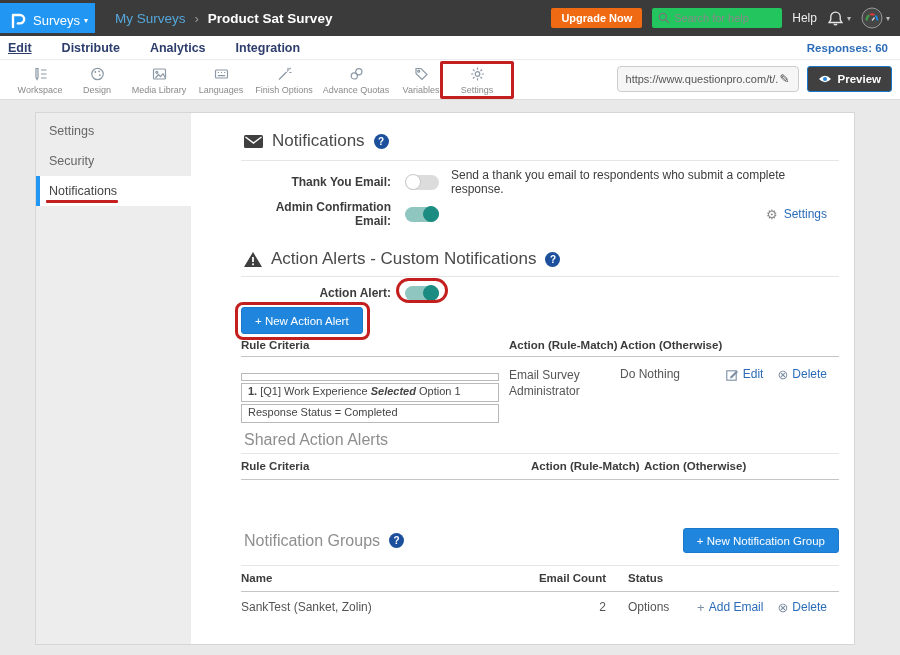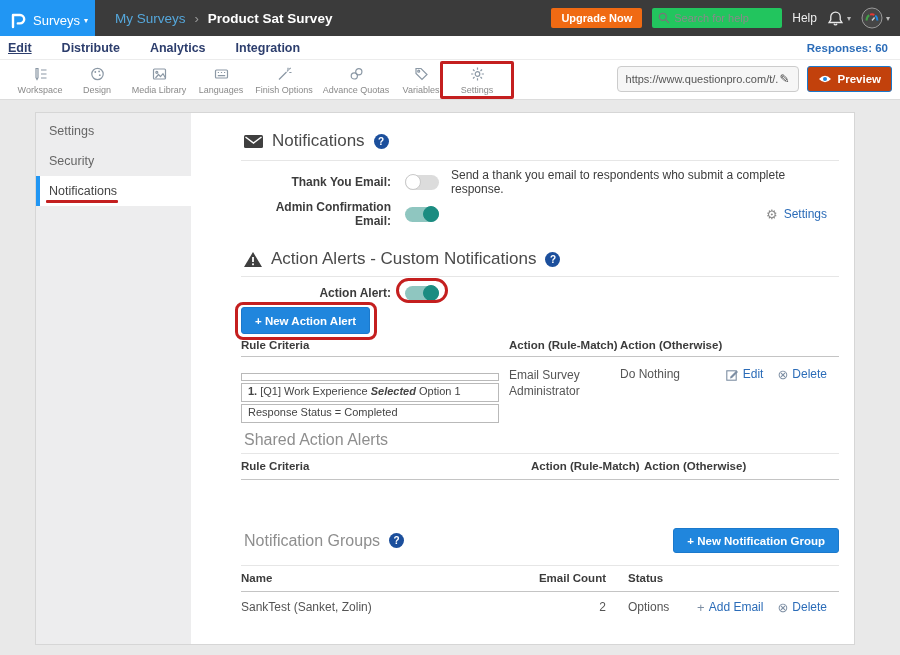--- a/index.html
+++ b/index.html
@@ -1,21 +1,21 @@
 <!DOCTYPE html>
 <html><head>
 <meta charset="utf-8">
 <style>
   * { margin:0; padding:0; box-sizing:border-box; }
   body { background:#e9e9e9; font-family:"Liberation Sans", sans-serif; }
   .page { position:relative; width:900px; height:655px; overflow:hidden; background:#e9e9e9; }
 
   
   .topbar { position:absolute; top:0; left:0; width:900px; height:36px; background:#3b3b3b; display:flex; align-items:center; }
-  .logo-block { width:95px; height:36px; background:#2196f3; display:flex; align-items:center; padding:4px 7px 0 8px; color:#fff; cursor:pointer; flex:none; }
+  .logo-block { width:95px; height:30px; background:#2196f3; display:flex; align-items:center; padding:4px 7px 0 8px; color:#fff; cursor:pointer; flex:none; }
   .plabel { font-size:13px; margin-left:7px; }
   .caret { font-size:8px; color:#fff; margin-left:auto; }
   .breadcrumb { margin-left:20px; font-size:13.5px; display:flex; align-items:center; gap:9px; }
   .bc-link { color:#55a7db; cursor:pointer; }
   .bc-sep { color:#9a9a9a; font-size:13px; }
   .bc-cur { color:#fff; font-weight:700; }
   .topbar-right { margin-left:auto; display:flex; align-items:center; gap:10px; padding-right:10px; }
   .upgrade-btn { background:#f06a13; color:#fff; font-weight:700; font-size:11px; border:none; border-radius:2px; height:20px; padding:0 10px; cursor:pointer; font-family:inherit; }
   .searchbox { position:relative; width:130px; height:20px; background:#22c55e; border-radius:2px; }
   .searchbox input { position:absolute; inset:0; width:100%; border:none; background:transparent; padding-left:22px; font-size:11px; outline:none; color:#444; font-family:inherit; }
@@ -33,21 +33,21 @@
 
   
   .toolbar { position:absolute; top:60px; left:0; width:900px; height:40px; background:#fff; border-bottom:1px solid #dcdcdc; }
   .tb-items { display:flex; align-items:flex-start; padding:6px 0 0 12px; }
   .tb-item { display:flex; flex-direction:column; align-items:center; gap:3px; font-size:9px; color:#8a8a8a; cursor:pointer; }
   .tb-wrap { position:relative; }
   .annot-box { position:absolute; top:-5px; left:-8px; right:-8px; bottom:-4px; border:3px solid #c41f1f; border-radius:2px; pointer-events:none; }
   .url-preview { position:absolute; right:8px; top:6px; display:flex; gap:8px; align-items:center; }
   .url-box { width:182px; height:26px; background:#f6f6f6; border:1px solid #ccc; border-radius:4px; display:flex; align-items:center; padding:0 8px; font-size:11px; color:#555; }
   .pencil { margin-left:auto; color:#444; font-size:12px; cursor:pointer; }
-  .preview-btn { height:26px; background:#c2410c; border:1px solid #1b79cc; border-radius:3px; color:#fff; font-size:11.5px; font-weight:700; display:flex; align-items:center; gap:6px; padding:0 10px; cursor:pointer; font-family:inherit; }
+  .preview-btn { height:26px; background:#404040; border:1px solid #1b79cc; border-radius:3px; color:#fff; font-size:11.5px; font-weight:700; display:flex; align-items:center; gap:6px; padding:0 10px; cursor:pointer; font-family:inherit; }
 
   
   .card { position:absolute; left:35px; top:112px; width:820px; height:533px; background:#fff; border:1px solid #d6d6d6; }
   .side { position:absolute; left:0; top:0; bottom:0; width:155px; background:#ededee; padding-top:3px; }
   .side-item { height:30px; line-height:30px; padding-left:13px; font-size:12.5px; color:#666; cursor:pointer; }
   .side-item.active { background:#fff; border-left:4px solid #2196f3; padding-left:9px; color:#444; position:relative; }
   .side-underline { position:absolute; left:6px; top:24px; width:72px; height:3px; background:#c41f1f; border-radius:1px; }
 
   
   .content { position:absolute; left:155px; top:0; right:0; bottom:0; padding:0 15px 0 50px; }
@@ -63,21 +63,21 @@
   .tog-track { position:absolute; inset:0; border-radius:8px; background:#dcdcdc; }
   .tog.on .tog-track { background:#8fc6c0; }
   .tog-knob { position:absolute; top:-1px; left:0; width:16px; height:16px; border-radius:50%; background:#fff; border:1px solid #c9c9c9; }
   .tog.on .tog-knob { left:auto; right:0; background:#1b8c81; border-color:#1b8c81; }
   .row-right { position:absolute; right:12px; display:flex; align-items:center; gap:6px; font-size:12px; }
   .gear { color:#8a8a8a; font-size:13px; }
   .link { color:#2b6cb8; cursor:pointer; }
   .annot-round { position:absolute; left:-9px; top:-8px; width:52px; height:25px; border:3px solid #c41f1f; border-radius:14px; pointer-events:none; }
 
   .btn-row { position:relative; display:inline-block; margin-top:3px; }
-  .blue-btn { background:#2086dd; border:1px solid #1b79cc; color:#fff; font-weight:700; font-size:11.5px; border-radius:3px; height:27px; padding:0 13px; cursor:pointer; font-family:inherit; }
+  .blue-btn { background:#2086dd; border:1px solid #1b79cc; color:#fff; font-weight:400; font-size:11.5px; border-radius:3px; height:27px; padding:0 13px; cursor:pointer; font-family:inherit; }
   .annot-btn { position:absolute; inset:-5px -7px -6px -6px; border:3px solid #c41f1f; border-radius:8px; pointer-events:none; }
 
   .tbl-head { position:relative; height:18px; border-bottom:1px solid #c4c4c4; }
   .tbl-head span { position:absolute; top:0; font-size:11.5px; font-weight:700; color:#3c3c3c; }
   .c1 { left:0; }
   .t1c2 { left:268px; } .t1c3 { left:379px; }
   .t2c2 { left:290px; } .t2c3 { left:403px; }
   .t3c2 { left:290px; width:75px; text-align:right; } .t3c3 { left:387px; }
   .tbl-top { border-top:1px solid #e6e6e6; }
   .pad-head { height:27px; padding-top:6px; }

